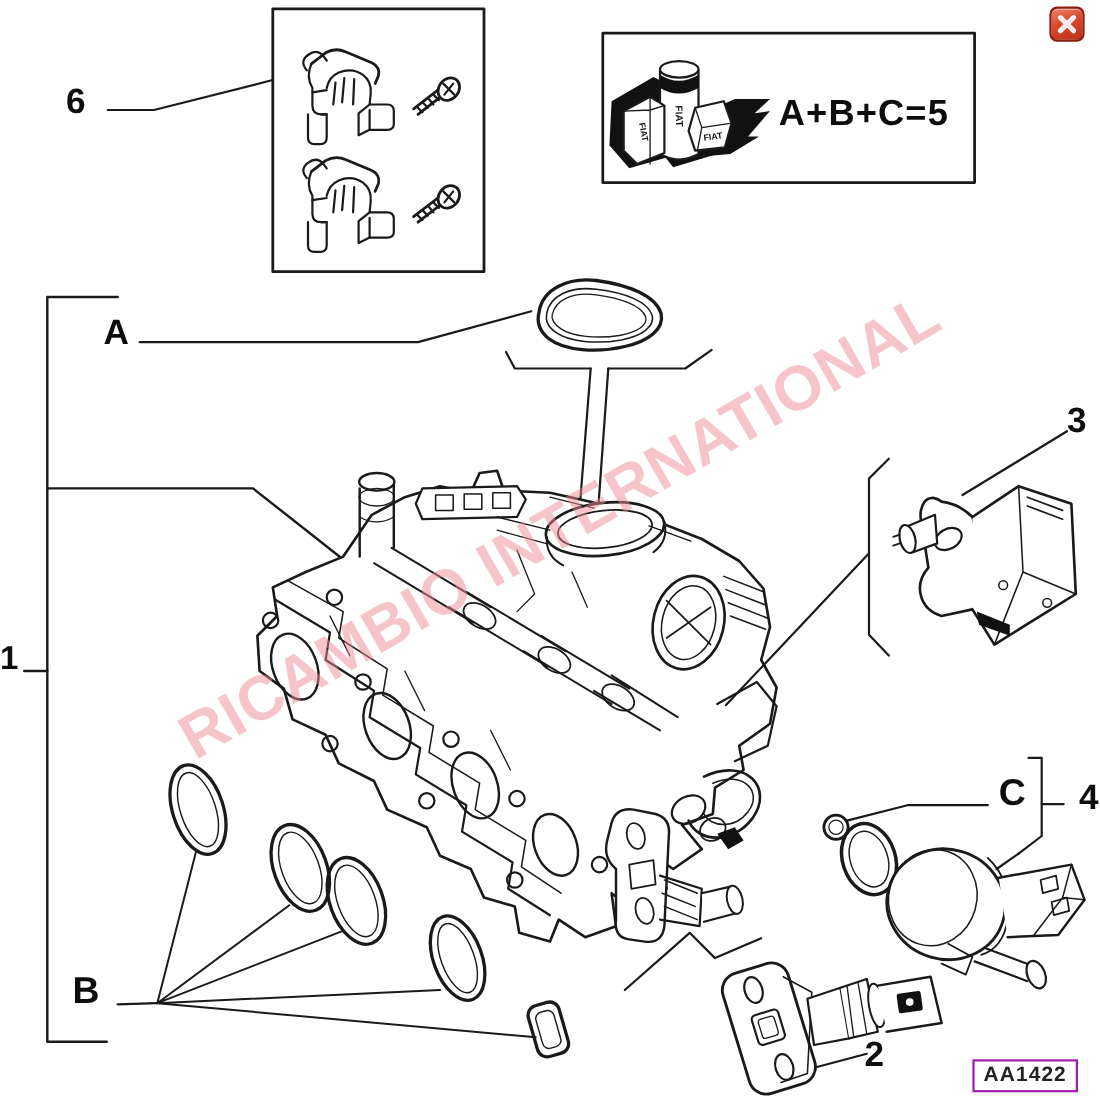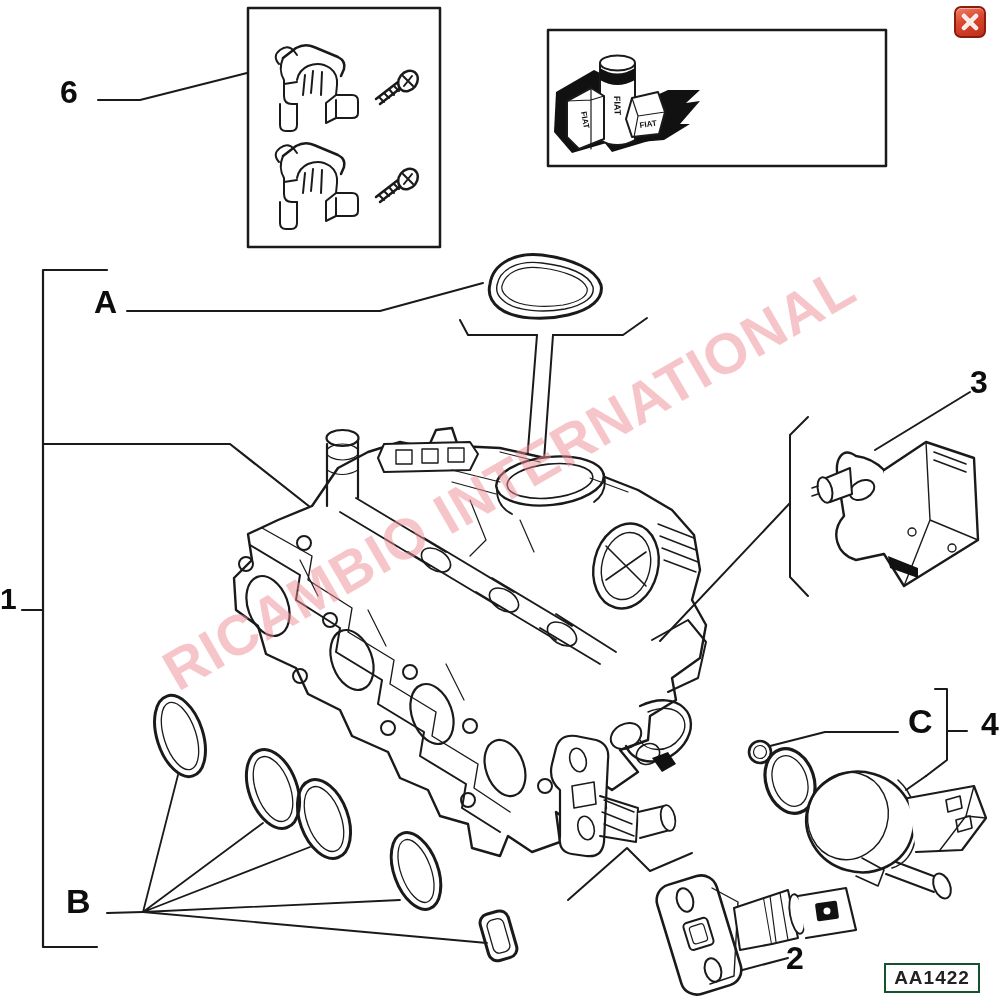--- a/index.html
+++ b/index.html
@@ -25,21 +25,21 @@
   }
   #close-button{
     position:absolute;left:954px;top:6px;width:32px;height:32px;
     border-radius:7px;border:2px solid #8e1c0c;box-sizing:border-box;
     background:linear-gradient(160deg,#ef8168 0%,#d8472e 45%,#bf3018 100%);
     box-shadow:inset 0 1px 0 rgba(255,255,255,.45);
     display:flex;align-items:center;justify-content:center;cursor:pointer;z-index:8;
   }
   #drawing-code-box{
     position:absolute;left:884px;top:963px;width:96px;height:30px;
-    border:2px solid #14532d;box-sizing:border-box;background:#fff;
+    border:2px solid #a21caf;box-sizing:border-box;background:#fff;
     display:flex;align-items:center;justify-content:center;
     font-size:19px;font-weight:bold;color:#222;letter-spacing:1px;z-index:6;
   }
 </style>
 </head>
 <body>
 
 <div id="stage">
 
   <div id="watermark">RICAMBIO INTERNATIONAL</div>
@@ -287,20 +287,21 @@
 
   <div class="callout" style="left:60px;top:76px;">6</div>
   <div class="callout" style="left:94px;top:286px;">A</div>
   <div class="callout" style="left:0px;top:584px;font-size:30px;">1</div>
   <div class="callout" style="left:66px;top:884px;font-size:34px;">B</div>
   <div class="callout" style="left:786px;top:942px;">2</div>
   <div class="callout" style="left:970px;top:366px;">3</div>
   <div class="callout" style="left:908px;top:704px;font-size:34px;">C</div>
   <div class="callout" style="left:981px;top:708px;">4</div>
 
+  <div id="kit-formula">A+B+C=5</div>
 
   <div id="drawing-code-box">
     <span>AA1422</span>
   </div>
 
   <div id="close-button" title="">
     <svg width="18" height="18" viewBox="0 0 18 18">
       <path d="M3,3 L15,15 M15,3 L3,15" stroke="#ffffff" stroke-width="4.5" stroke-linecap="round" fill="none"></path>
       <path d="M3,3 L15,15 M15,3 L3,15" stroke="#fde8e4" stroke-width="2.5" stroke-linecap="round" fill="none"></path>
     </svg>

